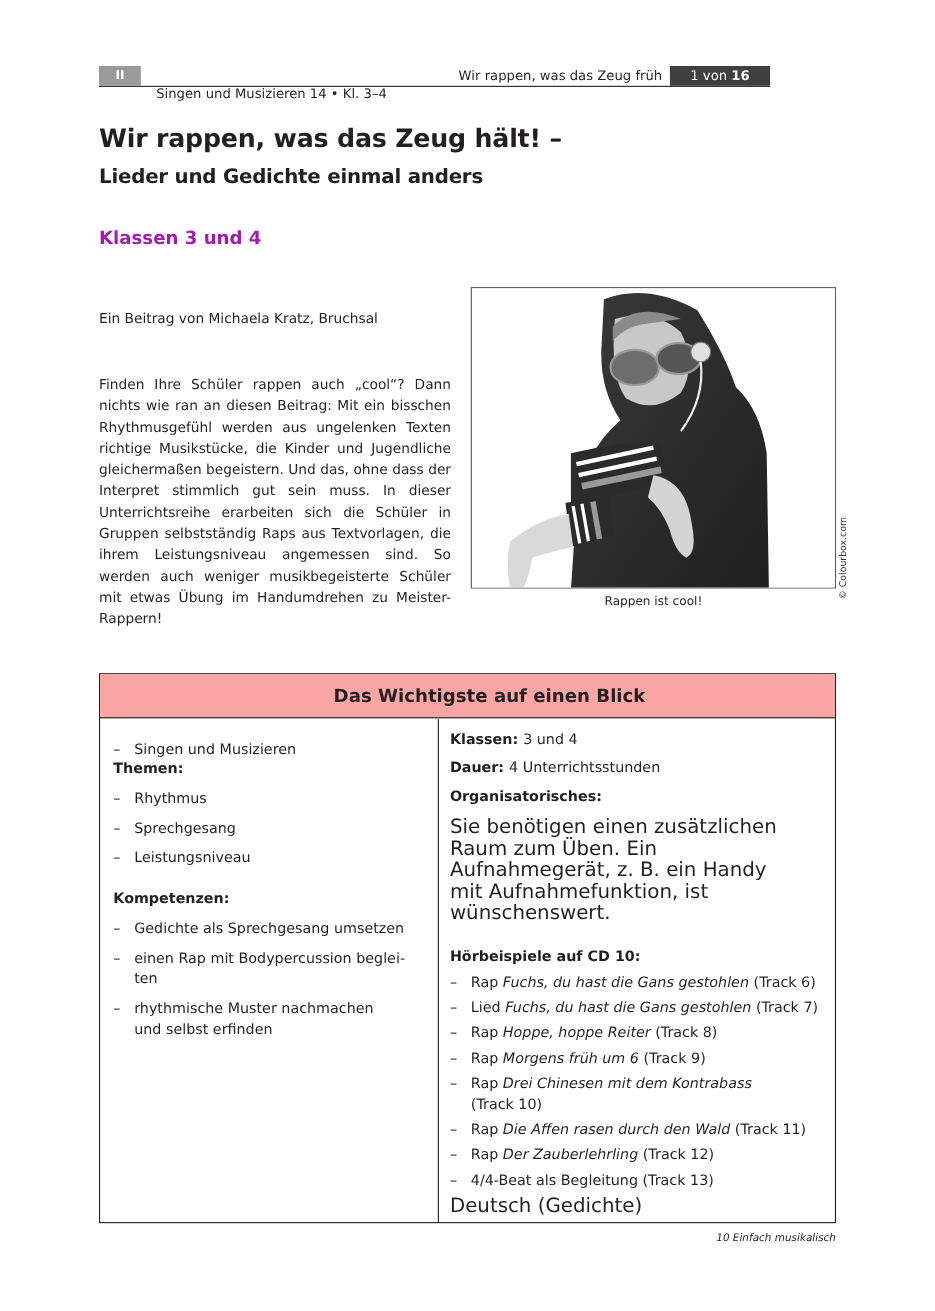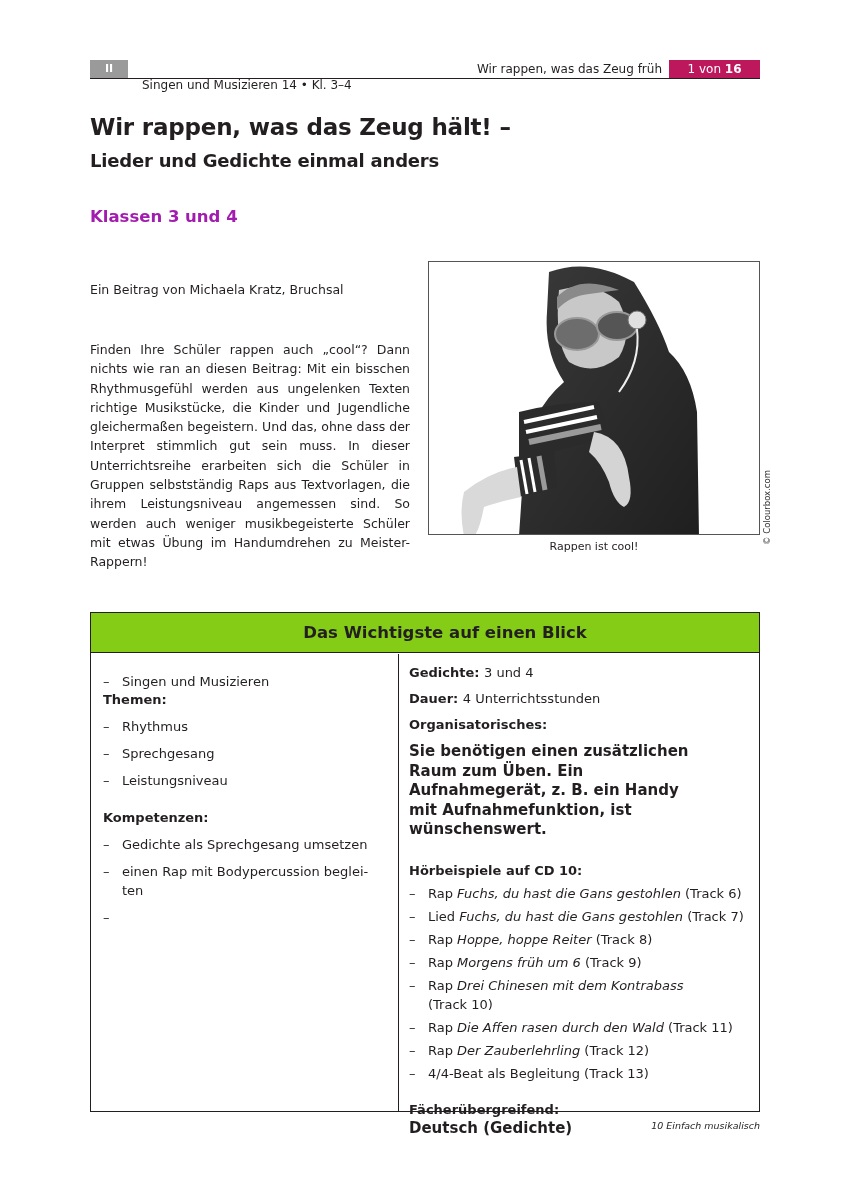--- a/index.html
+++ b/index.html
@@ -1,51 +1,51 @@
 <!DOCTYPE html>
 <html><head>
 <meta charset="utf-8">
 <style>
   * { margin: 0; padding: 0; box-sizing: border-box; }
   html, body { width: 850px; height: 1192px; background: #ffffff; }
   body { position: relative; font-family: "DejaVu Sans", sans-serif; color: #231f20; overflow: hidden; }
 
   
-  .hdr { position: absolute; left: 90px; top: 60px; width: 670px; height: 19px; border-bottom: 1.5px solid #231f20; }
+  .hdr { position: absolute; left: 90px; top: 60px; width: 610px; height: 19px; border-bottom: 1.5px solid #231f20; }
   .hdr-sec { position: absolute; left: 0; top: 0; width: 38px; height: 18px; background: #9a9a9a; color: #fff; font-size: 11px; font-weight: bold; text-align: center; line-height: 18px; }
   .hdr-series { position: absolute; left: 52px; top: 0; font-size: 12px; line-height: 18px; color: #231f20; margin-top: 16px; }
   .hdr-topic { position: absolute; right: 98px; top: 0; font-size: 12px; line-height: 18px; color: #231f20; }
-  .hdr-page { position: absolute; right: 0; top: 0; width: 91px; height: 18px; background: #be185d; color: #fff; font-size: 12px; line-height: 18px; text-align: center; }
+  .hdr-page { position: absolute; right: 0; top: 0; width: 91px; height: 18px; background: #404040; color: #fff; font-size: 12px; line-height: 18px; text-align: center; }
   .hdr-page b { font-weight: bold; }
 
   
   .title { position: absolute; left: 90px; top: 114px; font-size: 23px; font-weight: bold; letter-spacing: -0.2px; color: #231f20; }
   .subtitle { position: absolute; left: 90px; top: 150px; font-size: 18px; font-weight: bold; letter-spacing: -0.2px; color: #231f20; }
   .grade { position: absolute; left: 90px; top: 207px; font-size: 16.5px; font-weight: bold; color: #a21caf; }
 
   .author { position: absolute; left: 90px; top: 282px; font-size: 12.5px; color: #231f20; }
   .intro { position: absolute; left: 90px; top: 340px; width: 320px; font-size: 12.5px; line-height: 19.3px; text-align: justify; color: #231f20; hyphens: manual; }
 
   
   .photo { position: absolute; left: 428px; top: 261px; width: 332px; height: 274px; border: 1px solid #555; background: #fff; overflow: hidden; }
   .credit { position: absolute; left: 762px; top: 545px; transform: rotate(-90deg); transform-origin: left top; font-size: 8.5px; color: #333; white-space: nowrap; }
   .caption { position: absolute; left: 428px; top: 540px; width: 332px; text-align: center; font-size: 11px; color: #231f20; }
 
   
   .box { position: absolute; left: 90px; top: 612px; width: 670px; height: 500px; border: 1px solid #231f20; }
-  .box-head { height: 40px; background: #84cc16; border-bottom: 1px solid #231f20; text-align: center; font-size: 16.5px; font-weight: bold; line-height: 40px; color: #231f20; padding-left: 40px; }
+  .box-head { height: 40px; background: #fca5a5; border-bottom: 1px solid #231f20; text-align: center; font-size: 16.5px; font-weight: bold; line-height: 40px; color: #231f20; padding-left: 40px; }
   .col { position: absolute; top: 41px; bottom: 0; }
   .col-left { left: 0; width: 308px; border-right: 1px solid #231f20; padding: 10px 12px; }
   .col-right { left: 308px; right: 0; padding: 10px 10px; }
   .lbl { font-size: 13px; font-weight: bold; color: #231f20; line-height: 18px; }
   .item { position: relative; padding-left: 19px; font-size: 13px; line-height: 19px; color: #231f20; }
   .item .dash { position: absolute; left: 0; top: 0; }
   .mt8 { margin-top: 8px; }
   .mt4 { margin-top: 4px; }
-  .para { font-size: 15px; line-height: 19.5px; color: #231f20; font-weight: bold; }
+  .para { font-size: 18px; line-height: 19.5px; color: #231f20; }
   .inline-val { font-weight: normal; }
   .tracks .item { line-height: 19px; margin-bottom: 4px; }
   i { font-style: italic; }
 
   .footer { position: absolute; right: 90px; top: 1120px; font-size: 9.5px; font-style: italic; color: #231f20; }
 </style>
 </head>
 <body>
 
 <div class="hdr">
@@ -114,26 +114,26 @@
 
     <div class="lbl" style="">Themen:</div>
     <div class="item mt8"><span class="dash">–</span><span>Rhythmus</span></div>
     <div class="item mt8"><span class="dash">–</span><span>Sprechgesang</span></div>
     <div class="item mt8"><span class="dash">–</span><span>Leistungsniveau</span></div>
 
     <div class="lbl" style="margin-top:19px">Kompetenzen:</div>
     <div class="item mt8"><span class="dash">–</span><span>Gedichte als Sprechgesang umsetzen</span></div>
     <div class="item mt8" style="white-space:pre-line"><span class="dash">–</span><span>einen Rap mit Bodypercussion beglei-
 ten</span></div>
-    <div class="item mt8" style="padding-right:24px"><span class="dash">–</span></div>
+    <div class="item mt8" style="padding-right:24px"><span class="dash">–</span><span>rhythmische Muster nachmachen und selbst erfinden</span></div>
   </div>
 
   <div class="col col-right">
     <div class="lbl">
-      <span>Gedichte:</span>
+      <span>Klassen:</span>
       <span class="inline-val">3 und 4</span>
     </div>
     <div class="lbl mt8">
       <span>Dauer:</span>
       <span class="inline-val">4 Unterrichtsstunden</span>
     </div>
     <div class="lbl mt8">Organisatorisches:</div>
     <div class="para mt8" style="padding-right:40px">Sie benötigen einen zusätzlichen Raum zum Üben. Ein Aufnahmegerät, z. B. ein Handy mit Aufnahmefunktion, ist wünschenswert.</div>
 
     <div class="lbl" style="margin-top:22px">Hörbeispiele auf CD 10:</div>
@@ -141,18 +141,17 @@
       <div class="item"><span class="dash">–</span><span>Rap</span> <i>Fuchs, du hast die Gans gestohlen</i> <span>(Track 6)</span></div>
       <div class="item"><span class="dash">–</span><span>Lied</span> <i>Fuchs, du hast die Gans gestohlen</i> <span>(Track 7)</span></div>
       <div class="item"><span class="dash">–</span><span>Rap</span> <i>Hoppe, hoppe Reiter</i> <span>(Track 8)</span></div>
       <div class="item"><span class="dash">–</span><span>Rap</span> <i>Morgens früh um 6</i> <span>(Track 9)</span></div>
       <div class="item" style="padding-right:60px"><span class="dash">–</span><span>Rap</span> <i>Drei Chinesen mit dem Kontrabass</i> <span>(Track 10)</span></div>
       <div class="item"><span class="dash">–</span><span>Rap</span> <i>Die Affen rasen durch den Wald</i> <span>(Track 11)</span></div>
       <div class="item"><span class="dash">–</span><span>Rap</span> <i>Der Zauberlehrling</i> <span>(Track 12)</span></div>
       <div class="item"><span class="dash">–</span><span>4/4-Beat als Begleitung</span> <span>(Track 13)</span></div>
     </div>
 
-    <div class="lbl" style="margin-top:18px">Fächerübergreifend:</div>
     <div class="para">Deutsch (Gedichte)</div>
   </div>
 </div>
 
 <div class="footer">10 Einfach musikalisch</div>
 
 </body></html>

